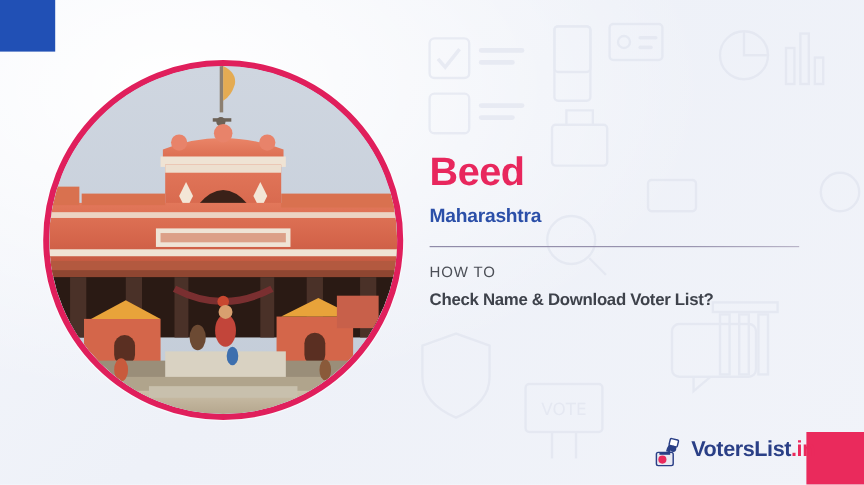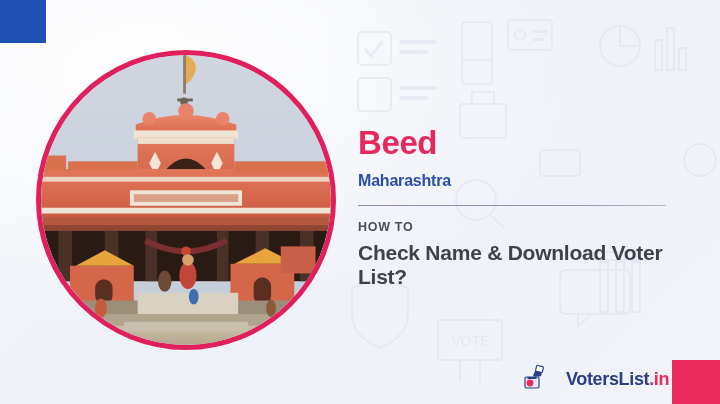--- a/index.html
+++ b/index.html
@@ -80,39 +80,39 @@
   }
   .divider {
     margin-top:15px;
     width:308px;
     height:1.5px;
     background:linear-gradient(90deg,#8f8aa8 0%, #9a95b0 70%, #b9b5c8 100%);
   }
   .howto-label {
     margin-top:14px;
     font-size:12.5px;
-    font-weight:bold;
+    font-weight:normal;
     color:#4c4f57;
     letter-spacing:0.7px;
   }
   .howto-question {
     margin-top:7px;
-    font-size:21px;
+    font-size:14px;
     font-weight:bold;
     color:#3e424b;
     letter-spacing:-0.25px;
   }
 
   
   .brand {
     position:absolute;
-    left:522px; top:364px;
+    left:544px; top:364px;
     display:flex;
-    align-items:flex-end;
-    gap:18px;
+    align-items:flex-start;
+    gap:6px;
   }
   .brand-mark { width:26px; height:26px; flex:0 0 auto; }
   .brand-mark svg { display:block; width:26px; height:26px; }
   .brand-text {
     font-size:18px;
     font-weight:bold;
     letter-spacing:-0.35px;
     white-space:nowrap;
   }
   .brand-text .b-main { color:#2a3f86; }

